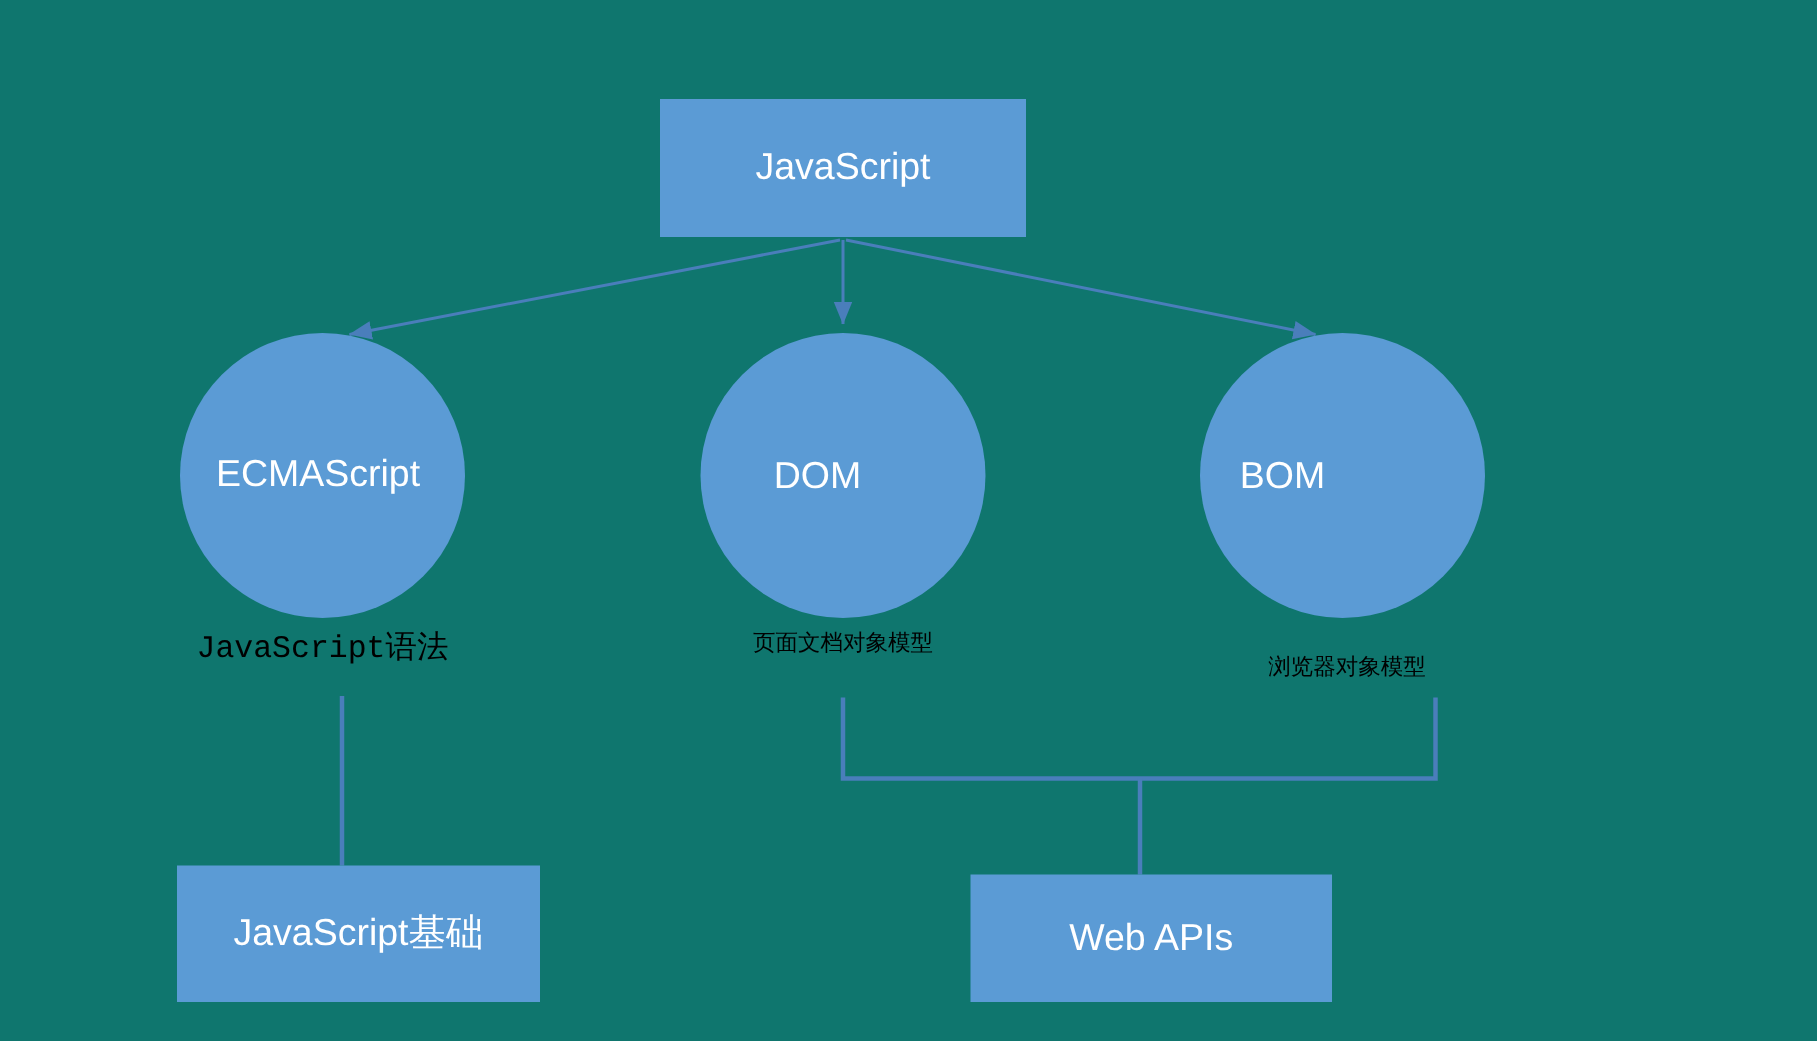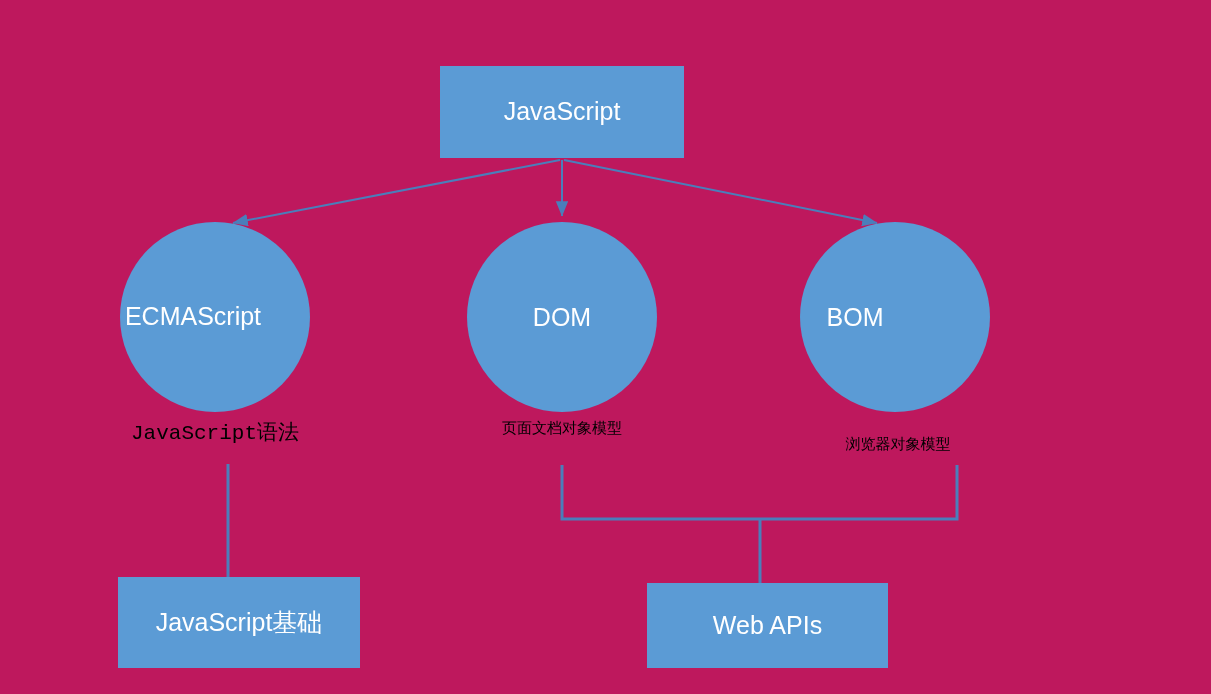--- a/index.html
+++ b/index.html
@@ -53,21 +53,21 @@
     pointer-events: none;
   }
   .caption.mono-latin {
     font-family: "Liberation Mono", "DejaVu Sans Mono", monospace;
     font-size: 21px;
   }
 </style>
 </head>
 <body style="background: rgb(255, 255, 255);">
 
-<div id="diagram-canvas" style="background: #be185d;">
+<div id="diagram-canvas" style="background: #0f766e;">
 
   <svg id="diagram-svg" viewBox="0 0 1211 694">
     <defs>
       <marker id="arrowhead" markerWidth="9" markerHeight="9" refX="7.4" refY="3.1" orient="auto" markerUnits="strokeWidth">
         <path d="M0,0 L7.6,3.1 L0,6.2 z" fill="#4a7ebb"></path>
       </marker>
     </defs>
 
     <line x1="560" y1="160" x2="233" y2="223" stroke="#4a7ebb" stroke-width="2" marker-end="url(#arrowhead)"></line>
 
@@ -88,23 +88,23 @@
 
     <circle cx="895" cy="317" r="95" fill="#5b9bd5"></circle>
 
     <rect x="118" y="577" width="242" height="91" fill="#5b9bd5"></rect>
 
     <rect x="647" y="583" width="241" height="85" fill="#5b9bd5"></rect>
   </svg>
 
   <div class="node-label" style="left: 440px; top: 66px; width: 244px; height: 92px; color: rgb(255, 255, 255);">JavaScript</div>
 
-  <div class="node-label" style="left: 113px; top: 295px; width: 160px; height: 44px; color: rgb(255, 255, 255);">ECMAScript</div>
+  <div class="node-label" style="left: 132px; top: 295px; width: 160px; height: 44px; color: rgb(255, 255, 255);">ECMAScript</div>
 
-  <div class="node-label" style="left: 467px; top: 296px; width: 190px; height: 44px; color: rgb(255, 255, 255);">DOM</div>
+  <div class="node-label" style="left: 450px; top: 296px; width: 190px; height: 44px; color: rgb(255, 255, 255);">DOM</div>
 
   <div class="node-label" style="left: 760px; top: 296px; width: 190px; height: 44px; color: rgb(255, 255, 255);">BOM</div>
 
   <div class="node-label" style="left: 647px; top: 583px; width: 241px; height: 85px; color: rgb(255, 255, 255);">Web APIs</div>
 
   <div class="node-label" style="left: 118px; top: 577px; width: 242px; height: 91px; color: rgb(255, 255, 255);">JavaScript基础</div>
 
   <div class="caption mono-latin" style="left: 15px; top: 422px; width: 400px; color: rgb(0, 0, 0); font-family: Liberation Mono, monospace;">JavaScript语法</div>
 
   <div class="caption" style="left: 362px; top: 422px; width: 400px; color: rgb(0, 0, 0);">页面文档对象模型</div>

